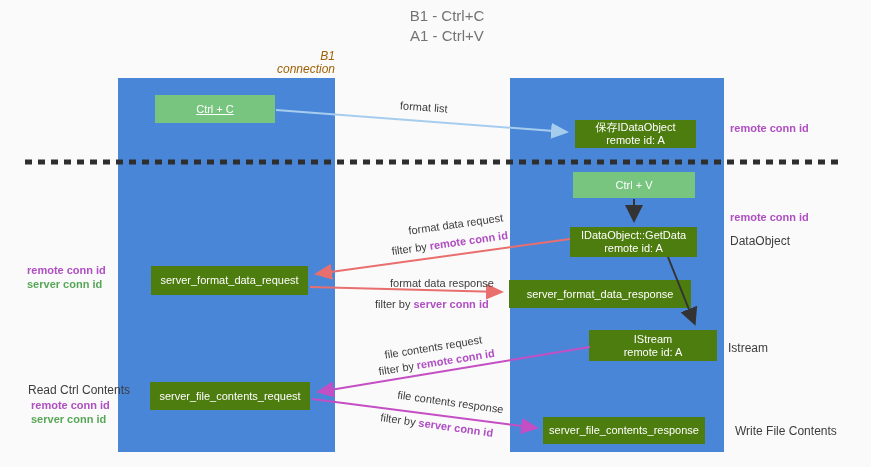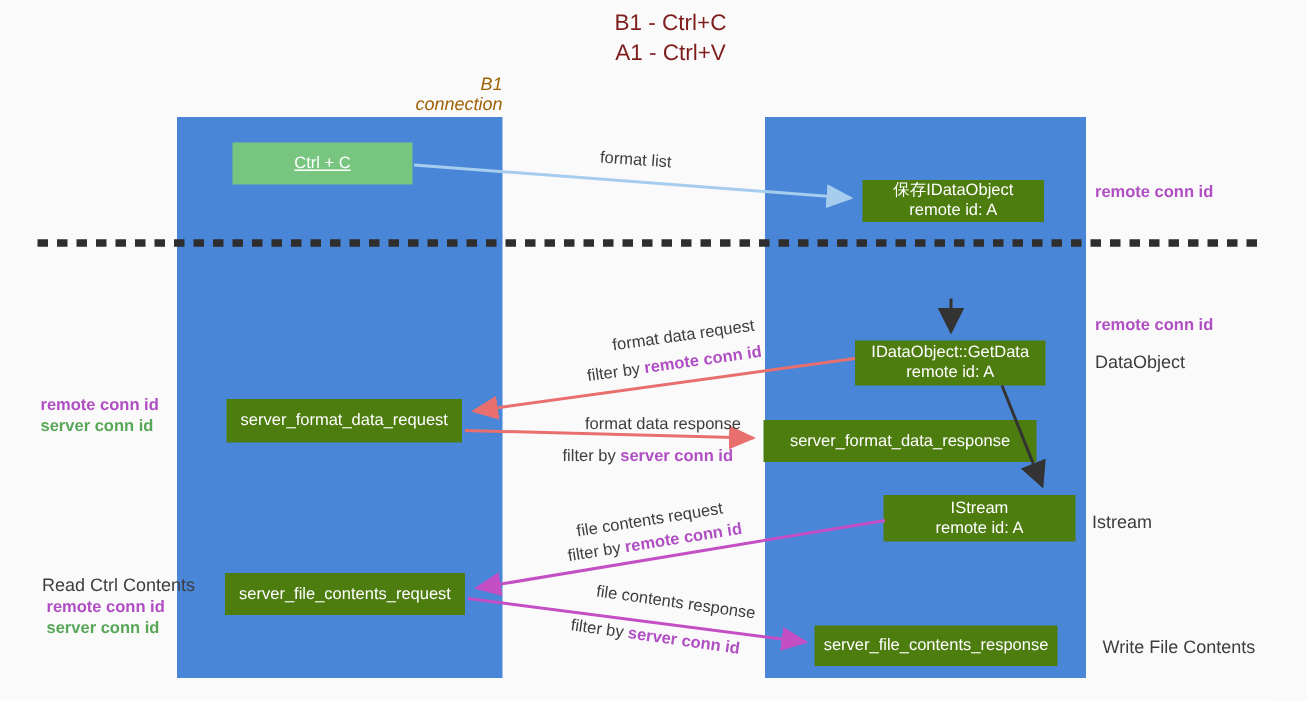--- a/index.html
+++ b/index.html
@@ -4,21 +4,21 @@
 <style>
   html,body { margin:0; padding:0; }
   .canvas {
     position:relative; width:871px; height:467px;
     background:#fafafa; overflow:hidden;
     font-family:"Liberation Sans", sans-serif;
     color:#3d3d3d;
   }
   .title {
     position:absolute; top:6px; left:347px; width:200px;
-    text-align:center; font-size:15px; line-height:20px; color:#7f1d1d;
+    text-align:center; font-size:15px; line-height:20px; color:#737373;
   }
   .colhead {
     position:absolute; top:50px; text-align:right;
     font-size:12px; line-height:13px; color:#a16207;font-style:italic;
   }
   .lane { position:absolute; top:78px; height:374px; background:#4a86d8; z-index:1; }
   .overlay { position:absolute; left:0; top:0; z-index:4; pointer-events:none; }
   .box {
     position:absolute; z-index:3;
     display:flex; flex-direction:column; align-items:center; justify-content:center;
@@ -79,20 +79,23 @@
     <line x1="312" y1="399" x2="537" y2="428" stroke="#c44ec4" stroke-width="2" marker-end="url(#m-mag)"></line>
   </svg>
 
   <div class="box green" style="left:155px;top:95px;width:120px;height:28px;text-decoration:underline;">
     <div>Ctrl + C</div>
   </div>
   <div class="box orange" style="left:575px;top:120px;width:121px;height:28px;">
     <div>保存IDataObject</div>
     <div>remote id: A</div>
   </div>
+  <div class="box green" style="left:573px;top:172px;width:122px;height:26px;">
+    <div>Ctrl + V</div>
+  </div>
   <div class="box orange" style="left:570px;top:227px;width:127px;height:30px;">
     <div>IDataObject::GetData</div>
     <div>remote id: A</div>
   </div>
   <div class="box orange" style="left:151px;top:266px;width:157px;height:29px;">
     <div>server_format_data_request</div>
   </div>
   <div class="box orange" style="left:509px;top:280px;width:182px;height:28px;">
     <div>server_format_data_response</div>
   </div>

